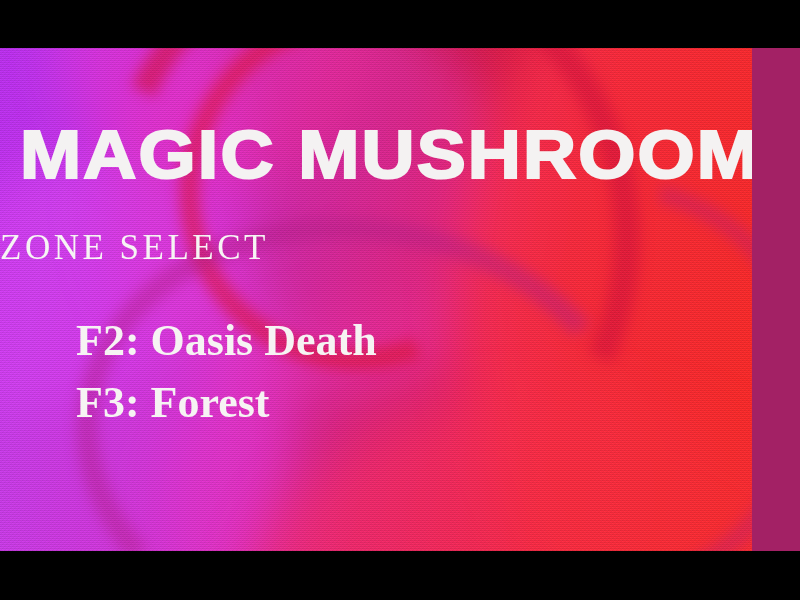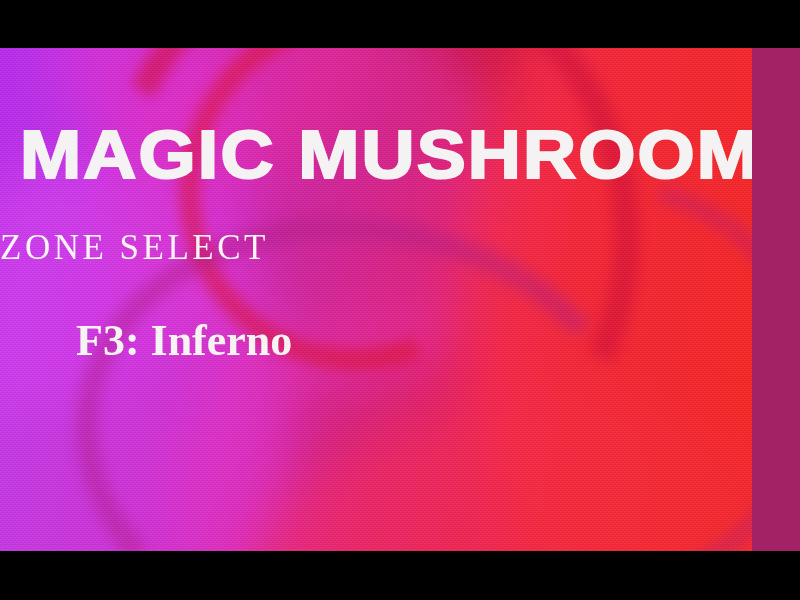--- a/index.html
+++ b/index.html
@@ -202,17 +202,18 @@
   <div class="side-band"></div>
 
   <div class="letterbox top"></div>
   <div class="letterbox bottom"></div>
 
   <div id="content">
     <h1 id="game-title">MAGIC MUSHROOM</h1>
     <h2 id="zone-subtitle">ZONE SELECT</h2>
 
     <ul id="zone-list">
-      <li class="zone-item">F3: Inferno</li>
+      <li class="zone-item">F2: Oasis Death</li>
+      <li class="zone-item">F3: Forest</li>
     </ul>
   </div>
 
 </div>
 
 </body></html>

